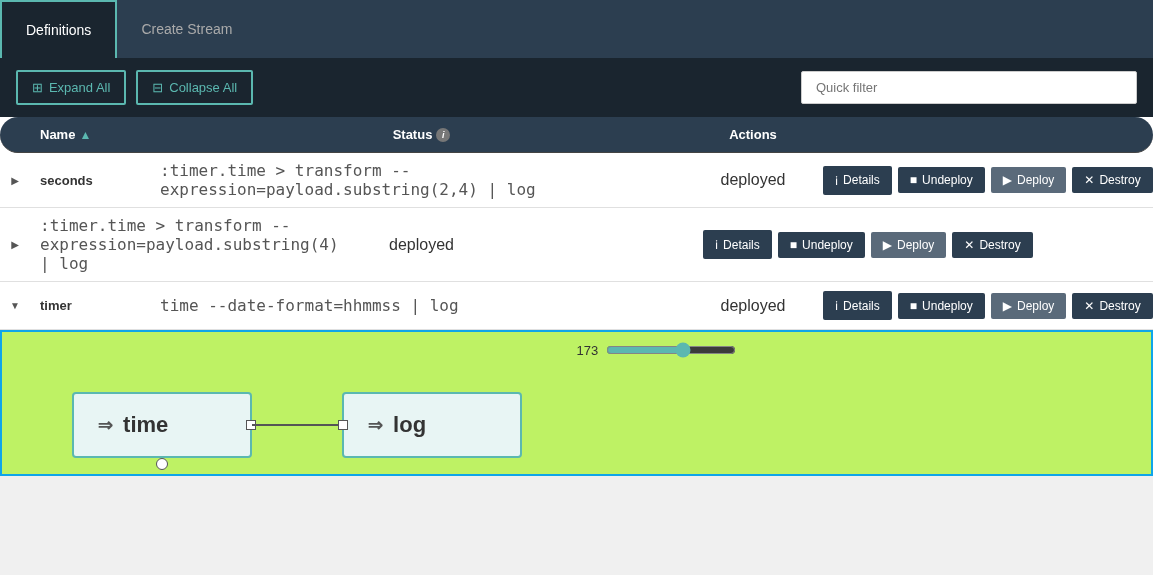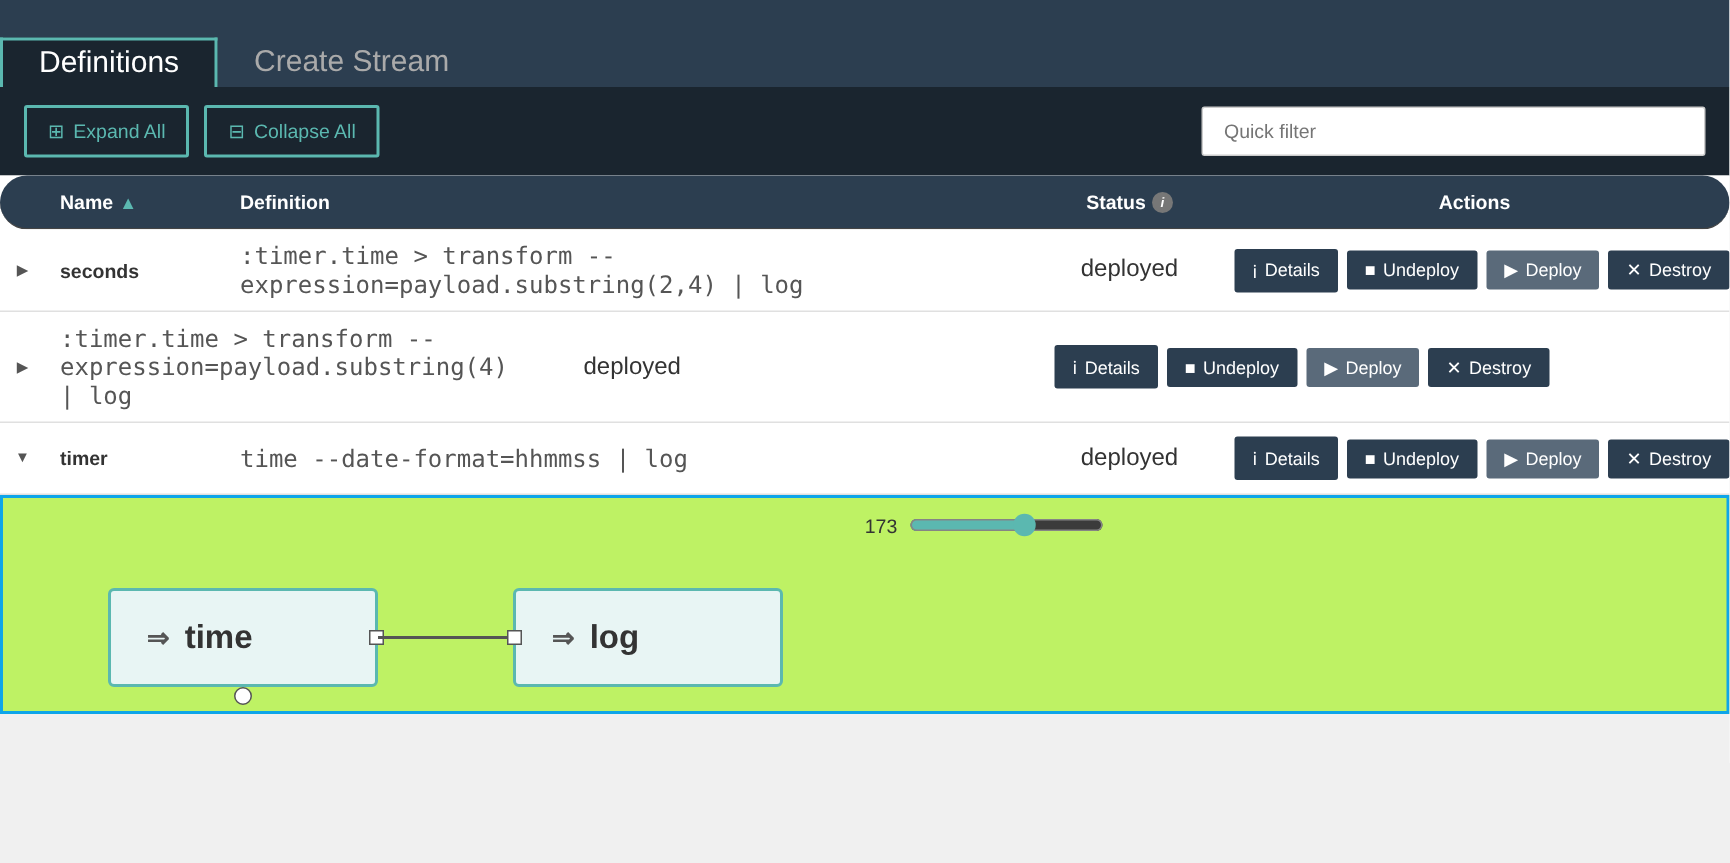--- a/index.html
+++ b/index.html
@@ -3,27 +3,26 @@
   <meta charset="utf-8">
   <style>
     * { box-sizing: border-box; margin: 0; padding: 0; }
     body { font-family: Arial, sans-serif; font-size: 13px; background: #f0f0f0; color: #333; }
 
     .app-container { width: 1153px; min-height: 575px; background: #f0f0f0; }
 
     
     .tabs { display: flex; background: #2c3e50; border-bottom: none; }
     .tab {
-      padding: 4px 24px;
+      padding: 20px 24px;
       cursor: pointer;
       color: #aaa;
-      font-size: 20px;
+      font-size: 14px;
       border: none;
       background: transparent;
-      margin-top: 25px;
     }
     .tab.active {
       background: #1a252f;
       color: #fff;
       border: 2px solid #5bb8b0;
       border-bottom: none;
     }
 
     
     .toolbar {
@@ -203,23 +202,20 @@
   </div>
 
   <div class="table-container">
 
     <div class="table-header">
       <div class="col"></div>
       <div class="col">
         <span>Name</span>
         <span class="sort-arrow">▲</span>
       </div>
-      <div class="col">
-        <span>Definition</span>
-      </div>
       <div class="col center">
         <span>Status</span>
         <span class="info-icon">i</span>
       </div>
       <div class="col center">
         <span>Actions</span>
       </div>
     </div>
 
     <div class="table-row">

